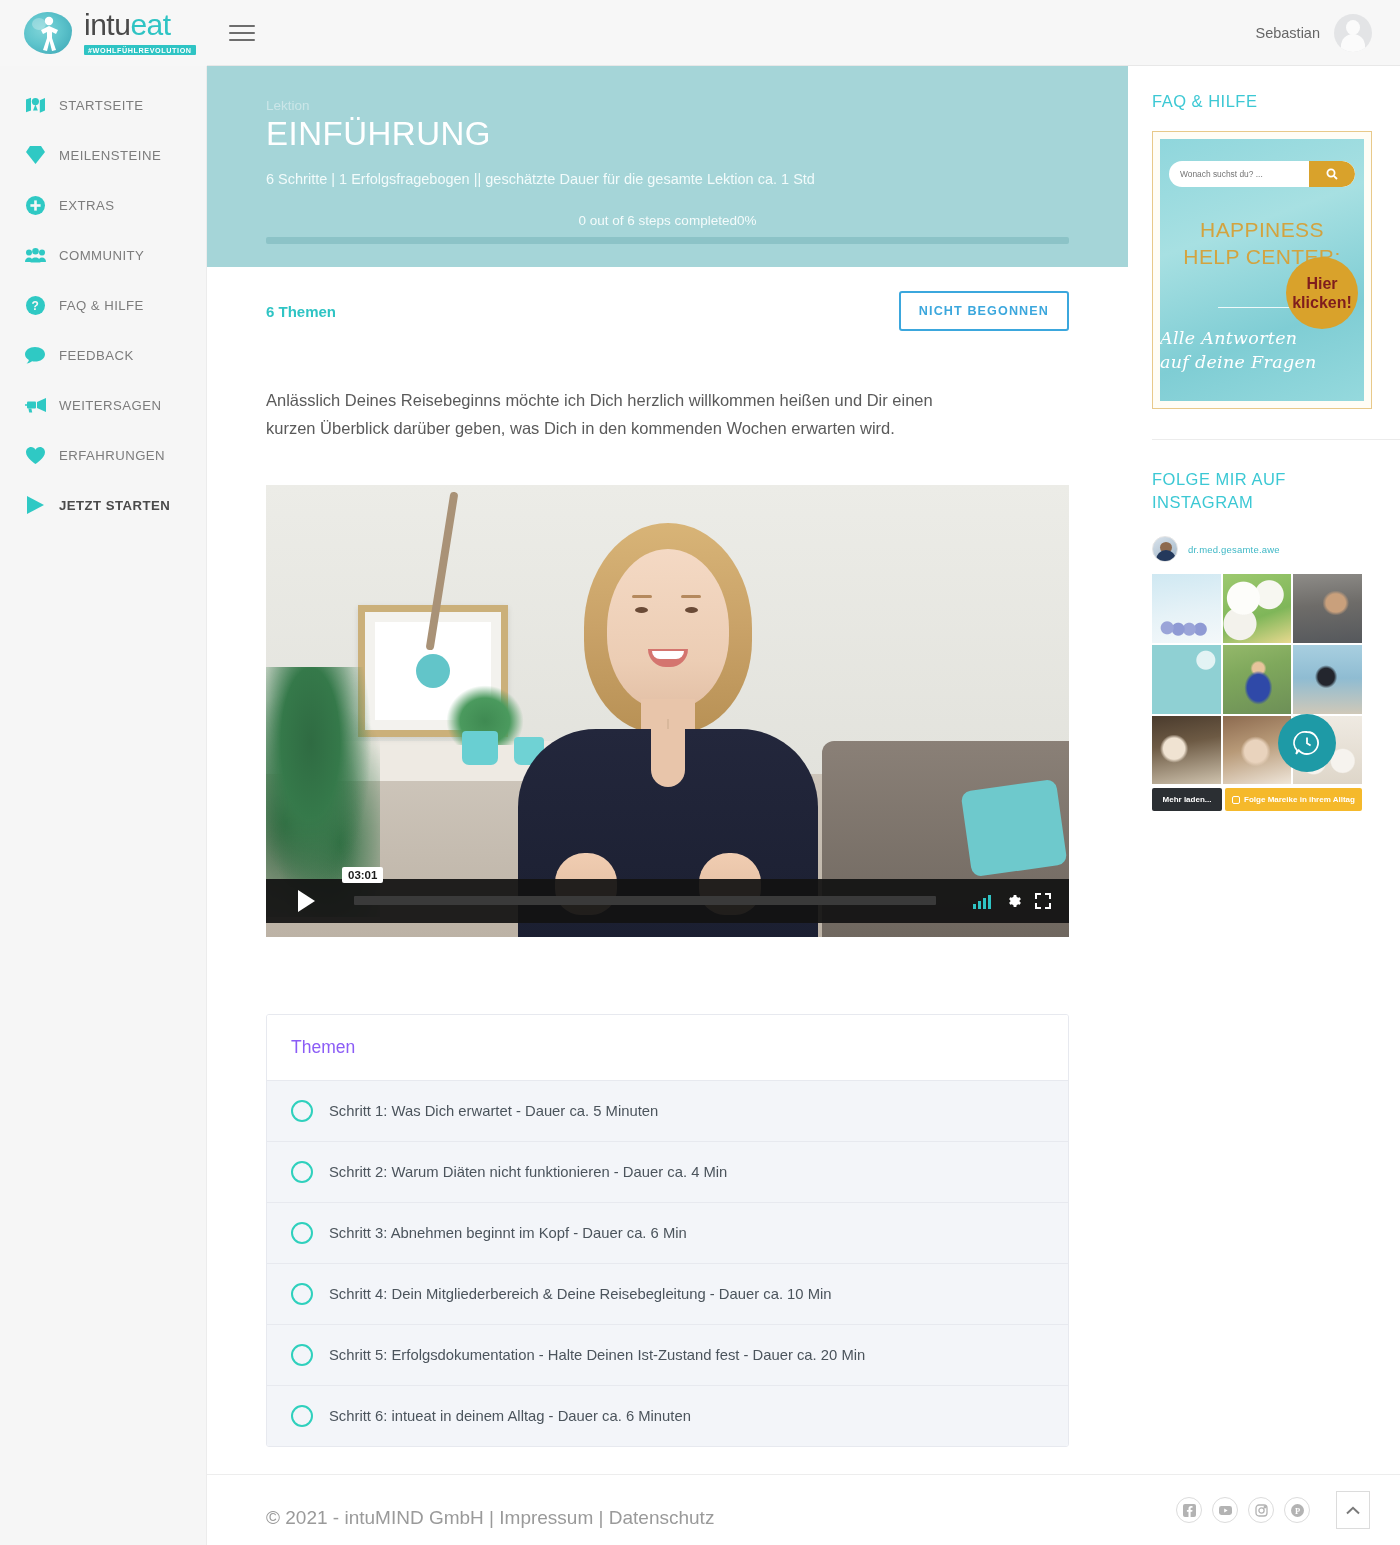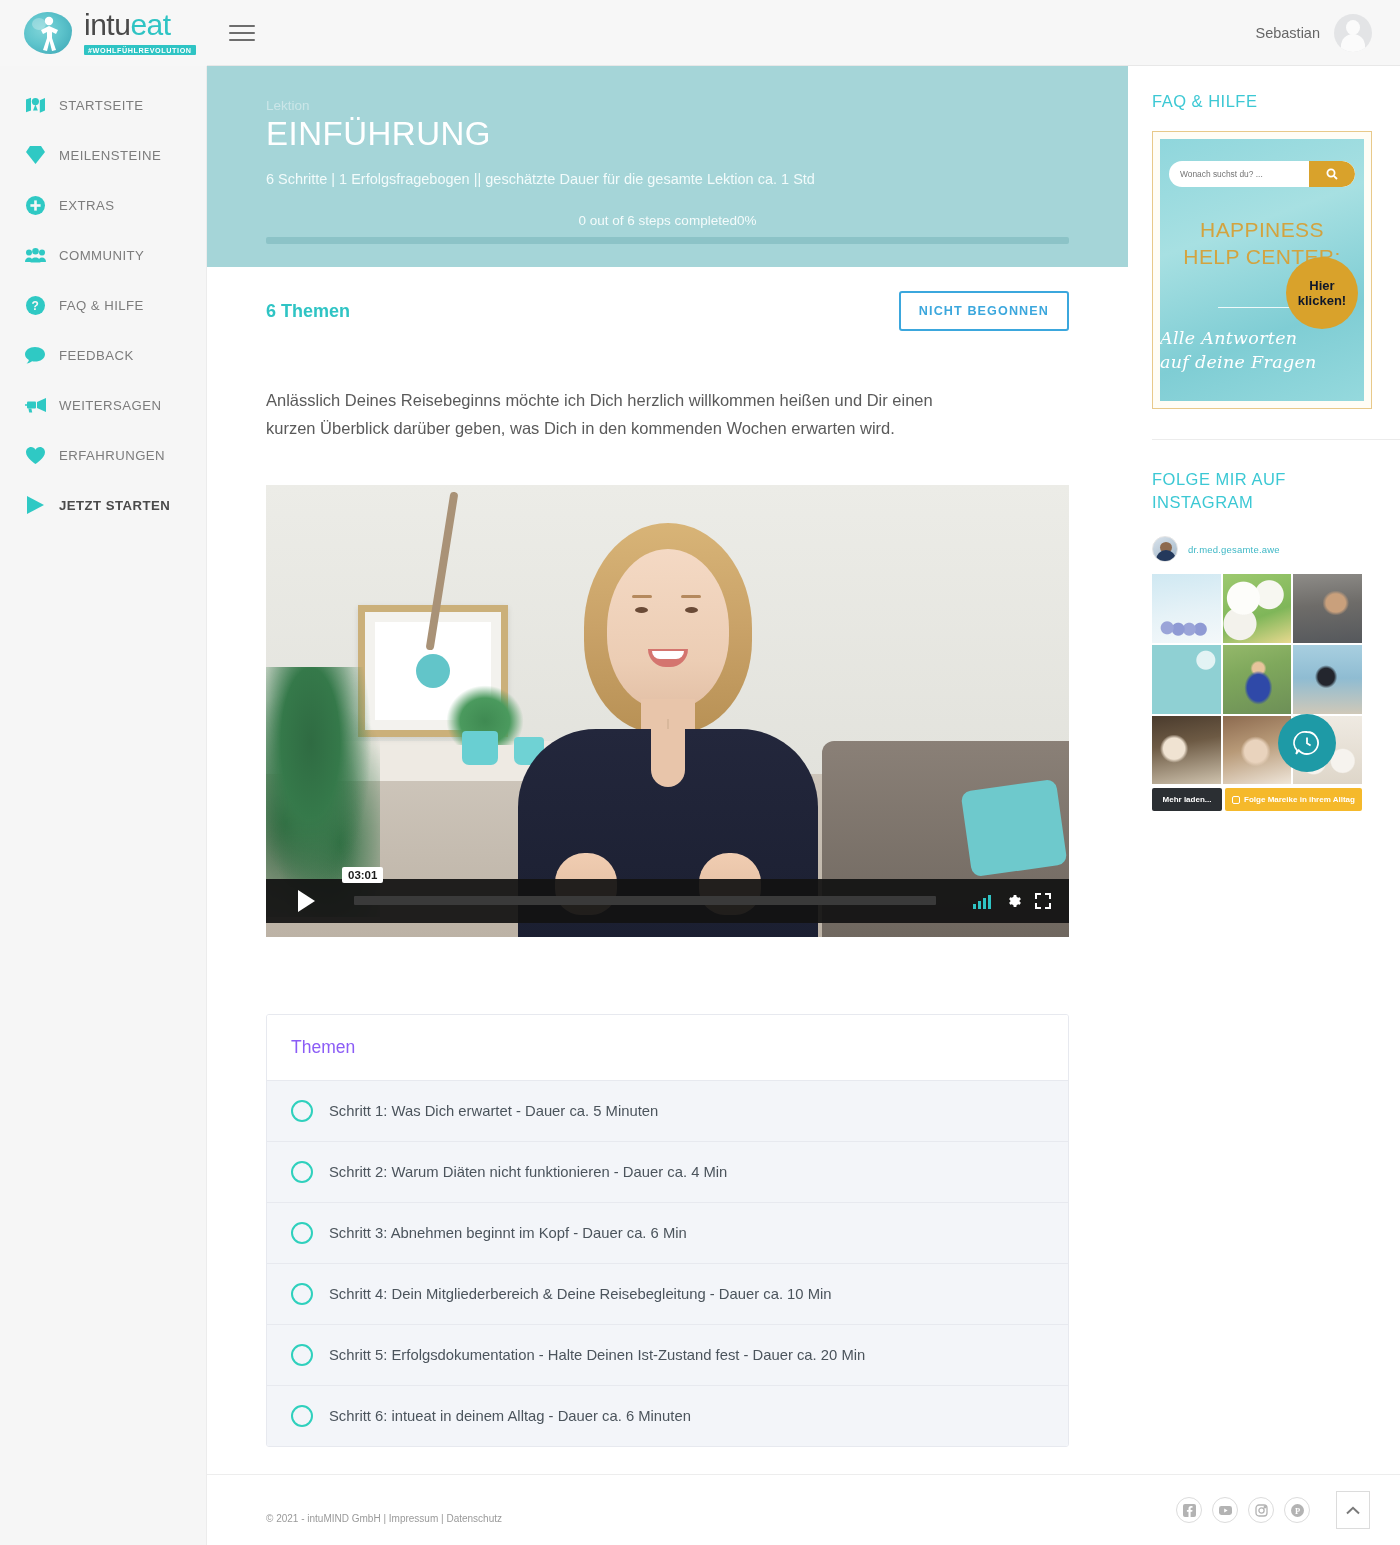--- a/index.html
+++ b/index.html
@@ -116,21 +116,21 @@
   }
   .progress-track {
     height: 7px; background: #8cc3c7; border-radius: 2px; width: 100%;
   }
   .progress-fill { height: 100%; background: #ffffff; border-radius: 2px; width: 0%; }
 
   .meta-row {
     display: flex; align-items: center; justify-content: space-between;
     padding: 24px 59px 0 59px;
   }
-  .topics-count { color: #2fc4c4; font-size: 18px; font-weight: 700; }
+  .topics-count { color: #2fc4c4; font-size: 15px; font-weight: 700; }
   .status-btn {
     border: 2px solid #3ba7dd; color: #3ba7dd; background: #ffffff;
     font-size: 12.6px; font-weight: 700; letter-spacing: 1.1px;
     padding: 11px 18px; border-radius: 3px; cursor: pointer;
   }
 
   .intro-text {
     padding: 55px 59px 0 59px;
     color: #5a5a5a; font-size: 16.5px; line-height: 1.72; max-width: 800px;
   }
@@ -288,21 +288,21 @@
   }
   .promo-script {
     position:absolute; left:0; right:0; top: 188px; text-align:left;
     color:#ffffff; font-family: "DejaVu Serif", serif; font-style: italic;
     font-size: 17.5px; line-height: 1.35; letter-spacing: .3px;
   }
   .promo-badge {
     position:absolute; right: 6px; top: 118px; width: 72px; height: 72px;
     background: #d9a22b; border-radius: 50%;
     display:flex; flex-direction:column; align-items:center; justify-content:center;
-    color:#0f172a; font-size: 13px; font-weight: 700; line-height: 1.2; cursor:pointer;
+    color:#7f1d1d; font-size: 16px; font-weight: 700; line-height: 1.2; cursor:pointer;
   }
   .rb-divider { margin: 30px 0 28px 0; width: 248px; height: 1px; background: #ececec; }
 
   .ig-user { display:flex; align-items:center; gap:10px; margin-top: 22px; }
   .ig-avatar {
     width: 26px; height: 26px; border-radius: 50%;
     background: linear-gradient(150deg,#d9e3ec,#9fb4c6); border:1px solid #e4e4e4;
     position:relative; overflow:hidden;
   }
   .ig-avatar::after { content:''; position:absolute; left:7px; top:5px; width:12px; height:11px; border-radius:50%; background:#8d6a4f; }
@@ -331,21 +331,21 @@
   }
   .ig-follow .ico { width:8px; height:8px; border:1.2px solid #fff; border-radius:2px; display:inline-block; }
 
   
   .footer {
     position: absolute; left: 207px; top: 1474px;
     width: 1193px; height: 71px; background: #ffffff;
     border-top: 1px solid #ededed;
     display: flex; align-items: center; padding: 0 30px 0 59px;
   }
-  .copy { color:#9a9a9a; font-size: 10px; margin-top: 16px; }
+  .copy { color:#9a9a9a; font-size: 19px; margin-top: 16px; }
   .copy a { color:#9a9a9a; text-decoration:none; }
   .foot-right { margin-left:auto; display:flex; align-items:center; gap: 10px; }
   .soc {
     width: 26px; height: 26px; border-radius: 50%; border: 1px solid #dcdcdc;
     display:flex; align-items:center; justify-content:center; color:#b3b3b3; cursor:pointer;
   }
   .totop {
     margin-left: 16px; width: 34px; height: 38px;
     border: 1px solid #dcdcdc; background:#fff;
     display:flex; align-items:center; justify-content:center; color:#7a7a7a; cursor:pointer;

